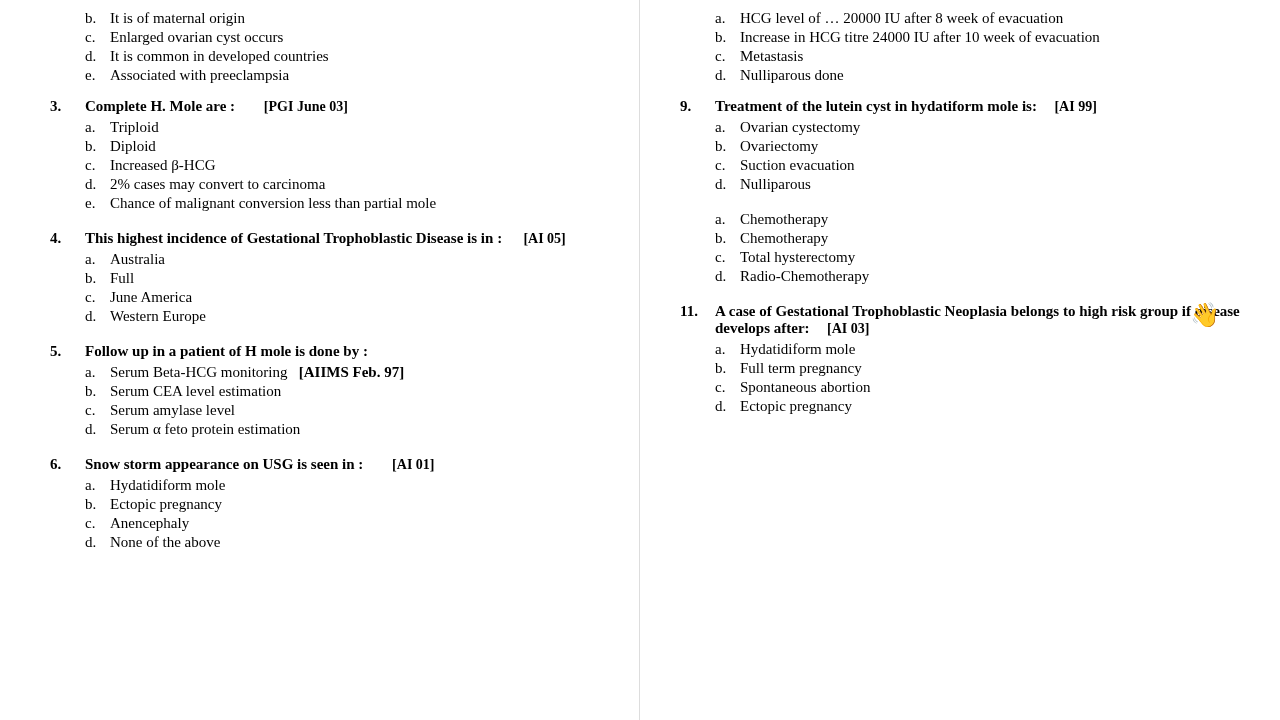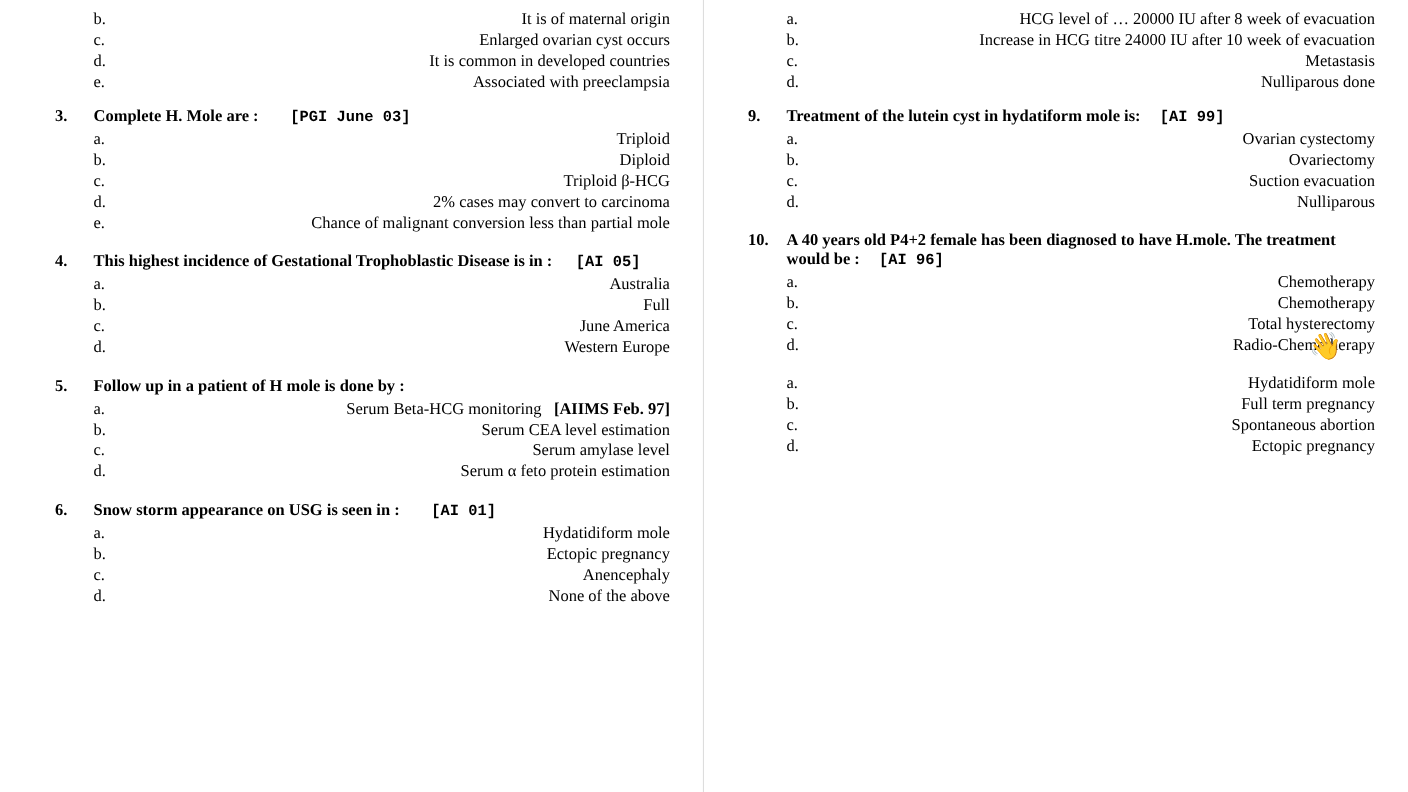--- a/index.html
+++ b/index.html
@@ -48,39 +48,37 @@
     .question-text {
       flex: 1;
       font-size: 15px;
       font-weight: bold;
     }
     .question-source {
       font-size: 14px;
       font-weight: bold;
       white-space: nowrap;
       margin-left: 10px;
-      font-family: Liberation Mono, monospace;
     }
     .options-list {
       list-style: none;
       padding-left: 35px;
     }
     .option-item {
       display: flex;
       align-items: flex-start;
       margin-bottom: 2px;
       font-size: 15px;
     }
     .option-letter {
       min-width: 25px;
       font-size: 15px;
     }
     .option-text {
       flex: 1;
-      text-align: right;
     }
     .partial-top {
       margin-bottom: 14px;
     }
     .partial-options {
       list-style: none;
       padding-left: 35px;
     }
   </style>
 </head>
@@ -123,21 +121,21 @@
         <li class="option-item">
           <span class="option-letter">a.</span>
           <span class="option-text">Triploid</span>
         </li>
         <li class="option-item">
           <span class="option-letter">b.</span>
           <span class="option-text">Diploid</span>
         </li>
         <li class="option-item">
           <span class="option-letter">c.</span>
-          <span class="option-text">Triploid β-HCG</span>
+          <span class="option-text">Increased β-HCG</span>
         </li>
         <li class="option-item">
           <span class="option-letter">d.</span>
           <span class="option-text">2% cases may convert to carcinoma</span>
         </li>
         <li class="option-item">
           <span class="option-letter">e.</span>
           <span class="option-text">Chance of malignant conversion less than partial mole</span>
         </li>
       </ul>
@@ -273,27 +271,20 @@
           <span class="option-text">Suction evacuation</span>
         </li>
         <li class="option-item">
           <span class="option-letter">d.</span>
           <span class="option-text">Nulliparous</span>
         </li>
       </ul>
     </div>
 
     <div class="question-block" style="position:relative;">
-      <div class="question-header">
-        <span class="question-number">10.</span>
-        <span class="question-text">
-          <span>A 40 years old P4+2 female has been diagnosed to have H.mole. The treatment would be :</span>
-          &nbsp;<span class="question-source">[AI 96]</span>
-        </span>
-      </div>
       <ul class="options-list">
         <li class="option-item">
           <span class="option-letter">a.</span>
           <span class="option-text">Chemotherapy</span>
         </li>
         <li class="option-item">
           <span class="option-letter">b.</span>
           <span class="option-text">Chemotherapy</span>
         </li>
         <li class="option-item">
@@ -303,20 +294,27 @@
         <li class="option-item">
           <span class="option-letter">d.</span>
           <span class="option-text">Radio-Chemotherapy</span>
         </li>
       </ul>
 
       <div style="position:absolute; right:30px; top:90px; font-size:24px;">👋</div>
     </div>
 
     <div class="question-block">
+      <div class="question-header">
+        <span class="question-number">11.</span>
+        <span class="question-text">
+          <span>A case of Gestational Trophoblastic Neoplasia belongs to high risk group if disease develops after:</span>
+          &nbsp;<span class="question-source">[AI 03]</span>
+        </span>
+      </div>
       <ul class="options-list">
         <li class="option-item">
           <span class="option-letter">a.</span>
           <span class="option-text">Hydatidiform mole</span>
         </li>
         <li class="option-item">
           <span class="option-letter">b.</span>
           <span class="option-text">Full term pregnancy</span>
         </li>
         <li class="option-item">

